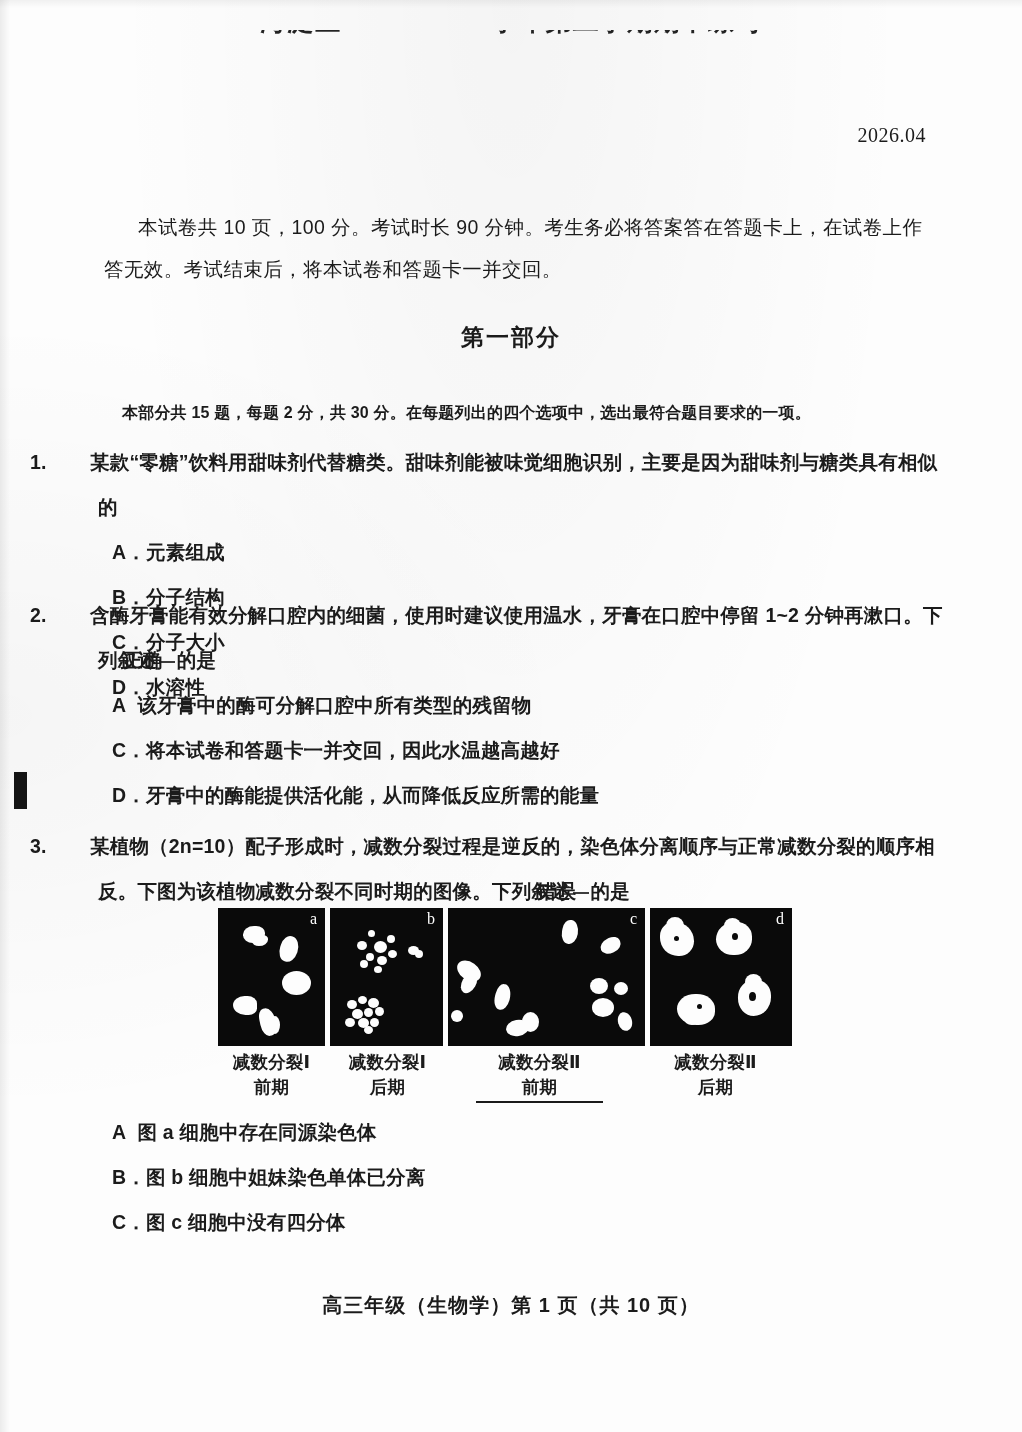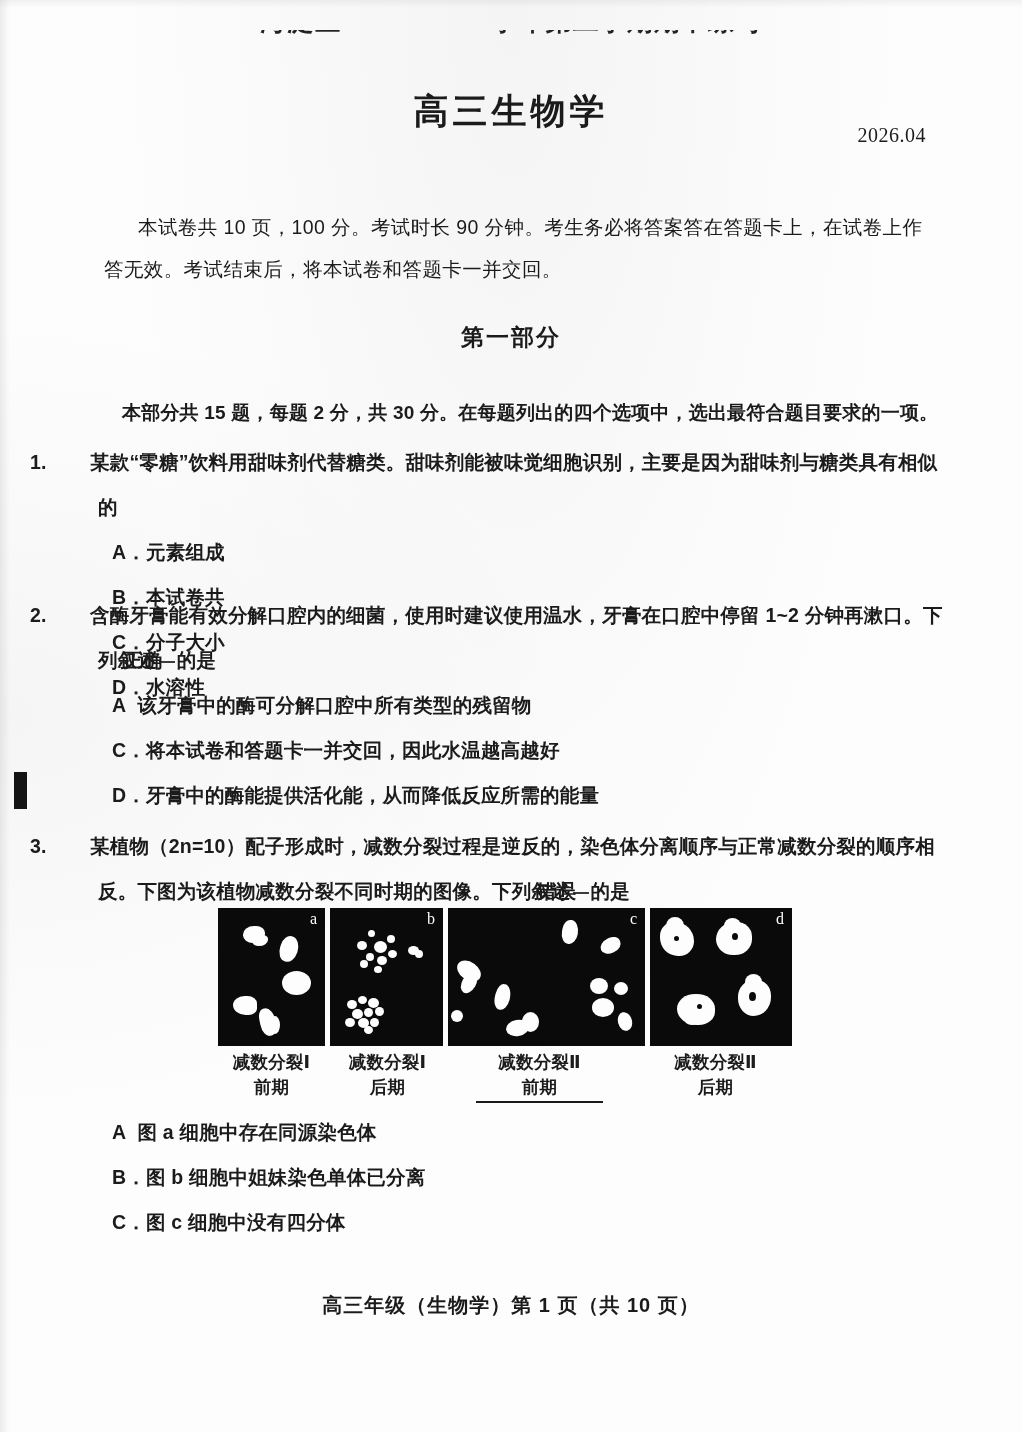--- a/index.html
+++ b/index.html
@@ -91,21 +91,21 @@
     font-weight: 700;
     letter-spacing: 2px;
     font-family: Liberation Serif, serif;
   }
 
   .part-desc {
     position: absolute;
     top: 396px;
     left: 104px;
     width: 840px;
-    font-size: 19px;
+    font-size: 16px;
     font-weight: 700;
     line-height: 34px;
     letter-spacing: .2px;
     font-family: "Liberation Sans", "DejaVu Sans", sans-serif;
     text-indent: 18px;
   }
 
   
   .q {
     position: absolute;
@@ -237,34 +237,33 @@
 
 <div class="page">
 
   <div class="edge-t"></div>
   <div class="edge-l"></div>
 
   <div class="hdr-line">
     <span>海淀区2025—2026学年第二学期期中练习</span>
   </div>
 
-  <div class="title">高三生物学</div>
   <div class="date">2026.04</div>
 
   <div class="instr">本试卷共 10 页，100 分。考试时长 90 分钟。考生务必将答案答在答题卡上，在试卷上作答无效。考试结束后，将本试卷和答题卡一并交回。</div>
 
   <div class="part-title">第一部分</div>
   <div class="part-desc">本部分共 15 题，每题 2 分，共 30 分。在每题列出的四个选项中，选出最符合题目要求的一项。</div>
 
   <div class="q" style="top:440px;">
     <span class="stem">
       <span class="num">1.</span><span>某款“零糖”饮料用甜味剂代替糖类。甜味剂能被味觉细胞识别，主要是因为甜味剂与糖类具有相似的</span>
     </span>
     <div class="opts opt-grid">
-      <span class="opt-cell c2"><span>A．</span><span>元素组成</span></span><span class="opt-cell c2"><span>B．</span><span>本试卷共</span></span>
+      <span class="opt-cell c2"><span>A．</span><span>元素组成</span></span><span class="opt-cell c2"><span>B．</span><span>分子结构</span></span>
       <span class="opt-cell c2"><span>C．</span><span>分子大小</span></span><span class="opt-cell c2"><span>D．</span><span>水溶性</span></span>
     </div>
   </div>
 
   <div class="q" style="top:593px;">
     <span class="stem">
       <span class="num">2.</span><span>含酶牙膏能有效分解口腔内的细菌，使用时建议使用温水，牙膏在口腔中停留 1~2 分钟再漱口。下列叙述</span><span class="strike-emph">正确</span><span>的是</span>
     </span>
     <div class="opts">
       <span class="opt"><span>A</span>&nbsp;&nbsp;<span>该牙膏中的酶可分解口腔中所有类型的残留物</span></span>

